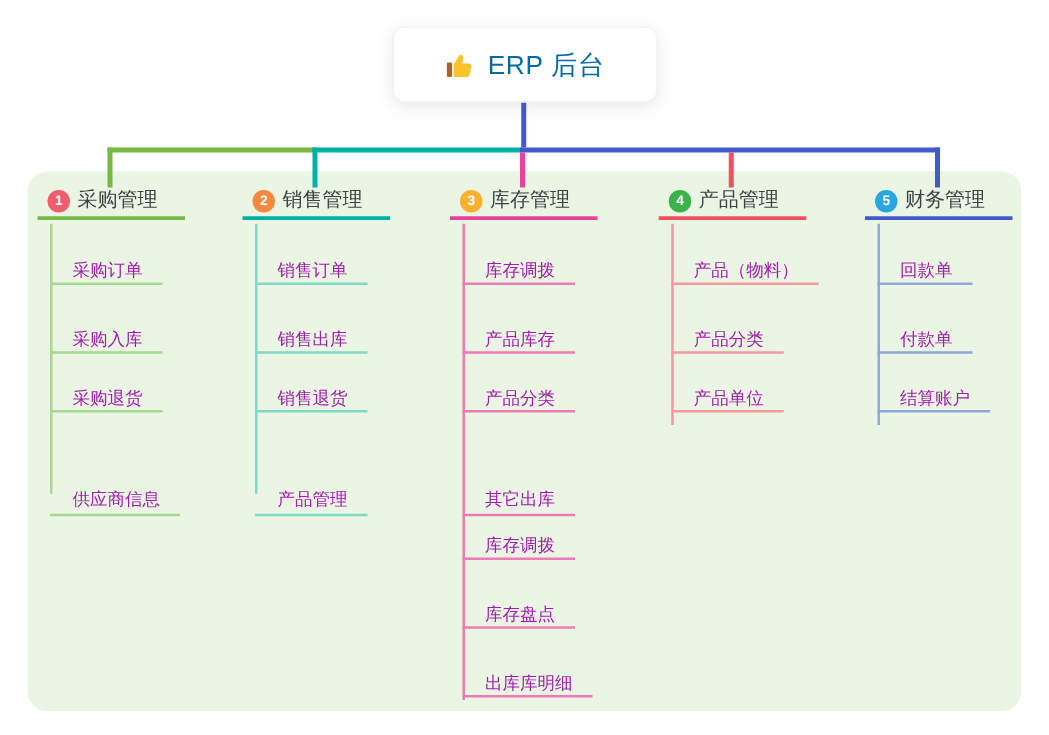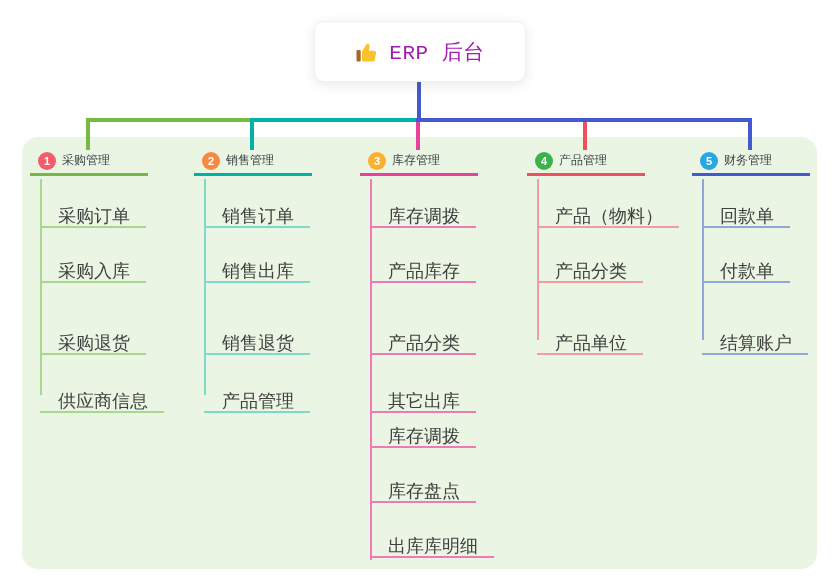--- a/index.html
+++ b/index.html
@@ -33,25 +33,24 @@
     border-radius: 10px;
     box-shadow: 0 3px 12px rgba(60,80,60,0.12);
     display: flex;
     align-items: center;
     justify-content: center;
     gap: 10px;
     cursor: pointer;
   }
   .root-title {
     font-size: 21px;
-    color: #a21caf;
+    color: #0369a1;
     font-weight: 500;
     letter-spacing: 0.5px;
     white-space: nowrap;
-    font-family: Liberation Mono, monospace;
   }
   .thumb-icon { width: 24px; height: 24px; display: block; }
 
   
   .line { position: absolute; }
   .root-v   { left: 417px; top: 82px;  width: 4px;   height: 36px; background: #4459cd; }
   .bus-g    { left: 86px;  top: 118px; width: 166px; height: 4px;  background: #76b943; }
   .bus-t    { left: 250px; top: 118px; width: 168px; height: 4px;  background: #00b2a4; }
   .bus-b    { left: 416px; top: 118px; width: 336px; height: 4px;  background: #4459cd; }
   .drop     { top: 118px; width: 4px; height: 32px; }
@@ -87,49 +86,49 @@
     background: var(--badge);
     color: #ffffff;
     font-size: 11px;
     font-weight: bold;
     display: flex;
     align-items: center;
     justify-content: center;
     flex: 0 0 18px;
   }
   .topic-label {
-    font-size: 12px;
+    font-size: 16px;
     color: #3b4246;
   }
 
   .vline {
     position: absolute;
     left: 10px; top: 179px;
     width: 2px;
     background: var(--lc);
   }
   .v4 { height: 216px; }  
   .v7 { height: 381px; }  
   .v3 { height: 161px; }  
 
   .child {
     position: absolute;
     left: 10px;
     height: 24px;
     line-height: 24px;
     padding: 0 16px 0 18px;
     border-bottom: 2px solid var(--lc);
-    font-size: 18px;
-    color: #404040;
+    font-size: 14px;
+    color: #a21caf;
     white-space: nowrap;
     cursor: pointer;
   }
   .c0 { top: 204px; }
   .c1 { top: 259px; }
-  .c2 { top: 331px; }
+  .c2 { top: 306px; }
   .c3 { top: 389px; font-family: Liberation Serif, serif; }
   .c4 { top: 424px; }
   .c5 { top: 479px; }
   .c6 { top: 534px; }
 </style>
 </head>
 <body>
 
 <div class="canvas">
 

